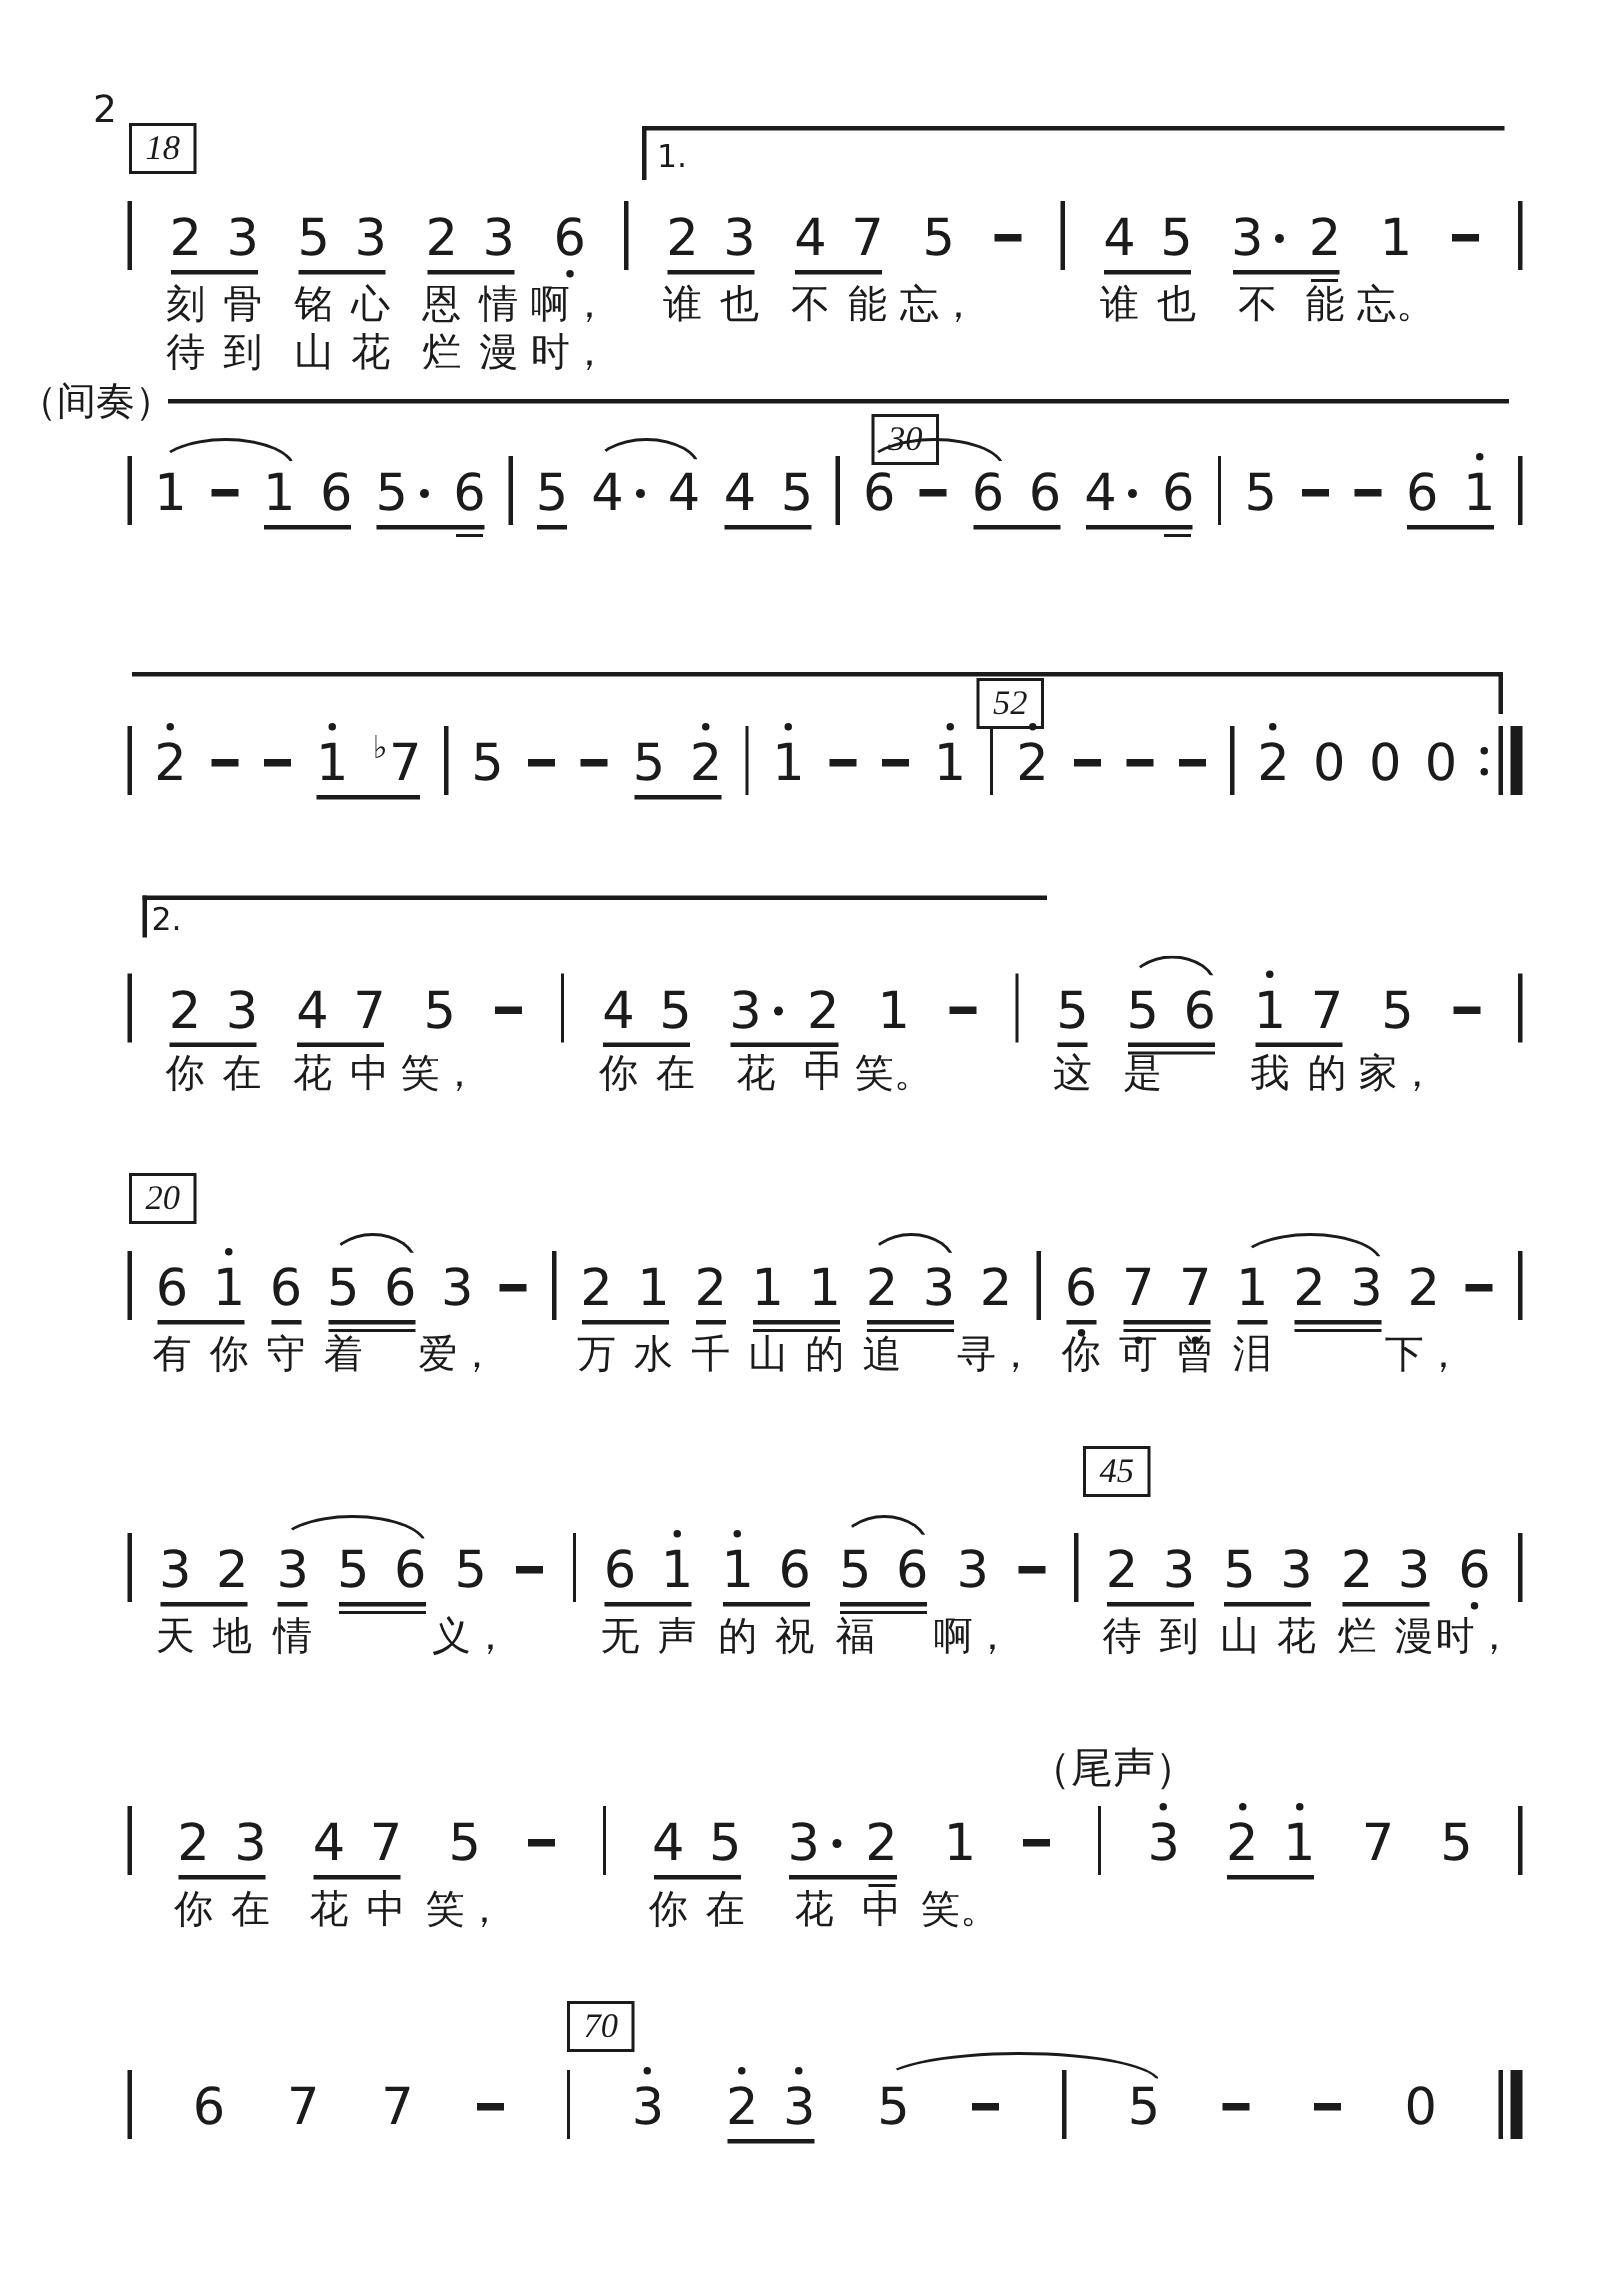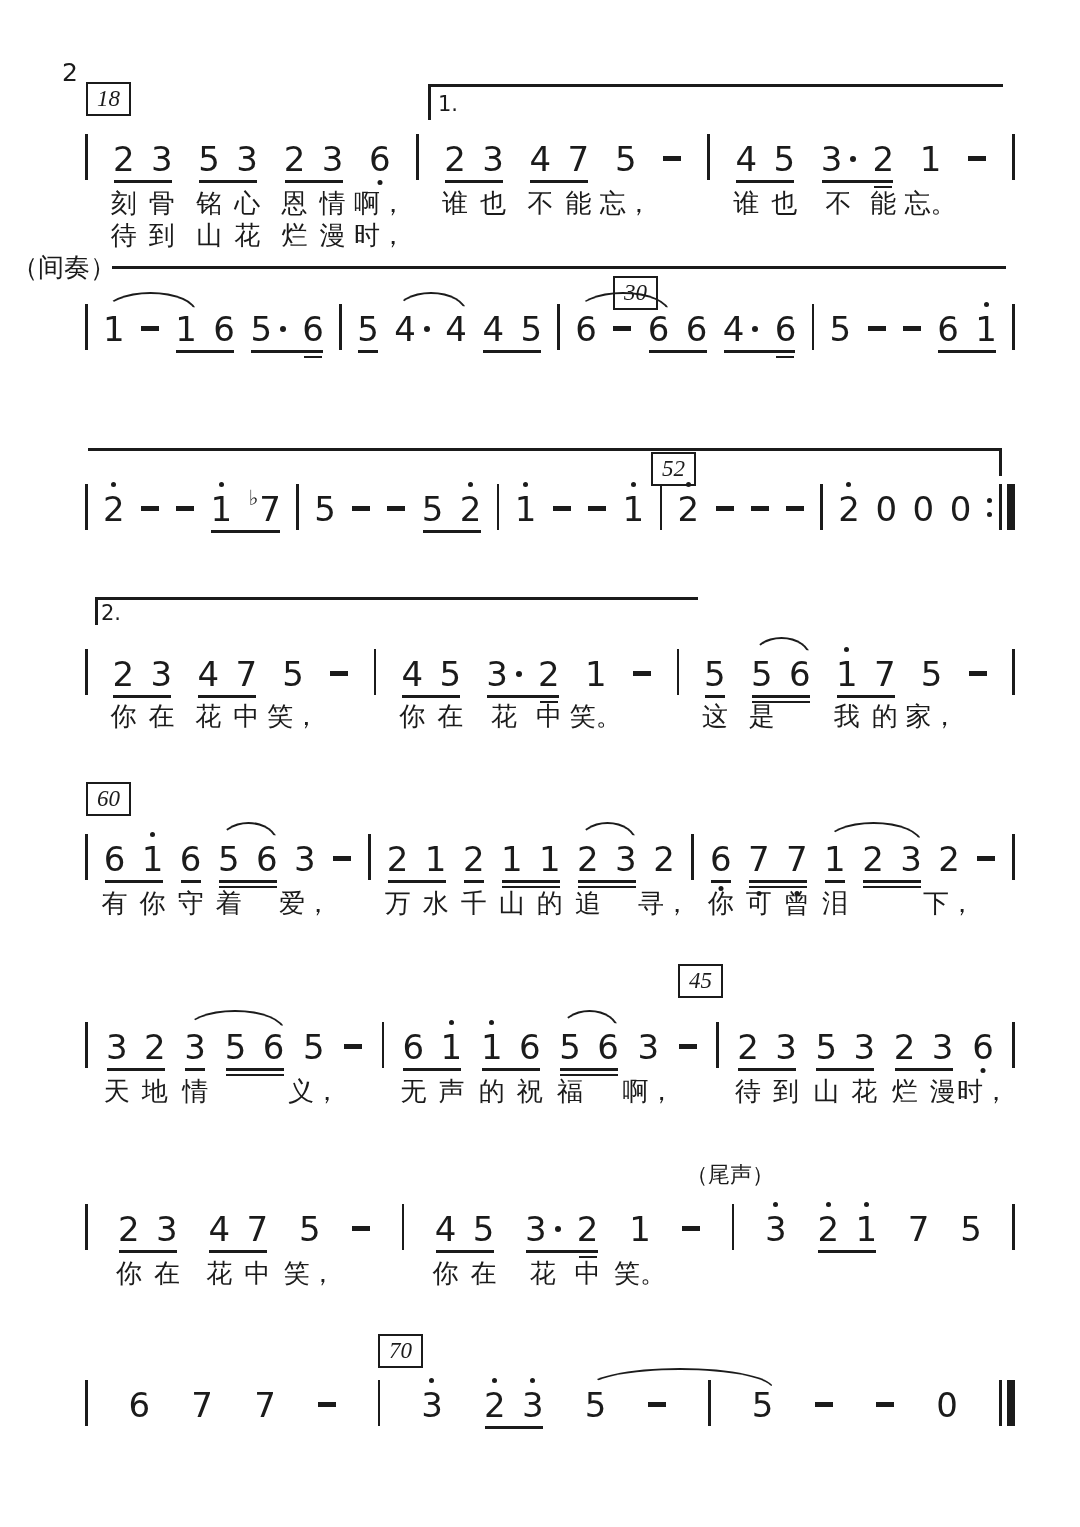--- a/index.html
+++ b/index.html
@@ -201,21 +201,21 @@
             <span>1</span>
           </div>
           <div class="ly" style="top: 60px;">忘。</div>
         </div>
         <div class="dashcell">
           <div class="dashbar"></div>
         </div>
         <div class="bar"></div>
       </div>
       <div class="hline" style="left: 112px; top: 266px; width: 894px;"></div>
-      <div class="mbox" style="left: 581px; top: 276px; margin-left: 32px;">30</div>
+      <div class="mbox" style="left: 581px; top: 276px;">30</div>
       <div class="slabel" style="left: 12px; top: 250px; font-size: 26px;">（间奏）</div>
       <div class="noteline" style="top: 298px;">
         <div class="bar"></div>
         <div class="note">
           <div class="hi-slot"></div>
           <div class="drow">
             <span>1</span>
           </div>
         </div>
         <div class="dashcell">
@@ -657,21 +657,21 @@
             <span>5</span>
           </div>
           <div class="ly" style="top: 58px;">家，</div>
         </div>
         <div class="dashcell">
           <div class="dashbar"></div>
         </div>
         <div class="bar"></div>
         <div class="slur" style="left: 666.828px; width: 55px;"></div>
       </div>
-      <div class="mbox" style="left: 86px; top: 782px;">60</div>
+      <div class="mbox" style="left: 86px; top: 782px;">20</div>
       <div class="noteline" style="top: 828px;">
         <div class="bar"></div>
         <div class="group">
           <div class="note">
             <div class="hi-slot"></div>
             <div class="drow">
               <span>6</span>
             </div>
             <div class="ly" style="top: 60px;">有</div>
           </div>
@@ -851,21 +851,21 @@
           <div class="ly" style="top: 60px;">下，</div>
         </div>
         <div class="dashcell">
           <div class="dashbar"></div>
         </div>
         <div class="bar"></div>
         <div class="slur" style="left: 133.781px; width: 55px;"></div>
         <div class="slur" style="left: 492.938px; width: 55px;"></div>
         <div class="slur" style="left: 739.906px; width: 93.0938px;"></div>
       </div>
-      <div class="mbox" style="left: 678px; top: 964px; font-style: italic;">45</div>
+      <div class="mbox" style="left: 722px; top: 964px; font-style: italic;">45</div>
       <div class="noteline" style="top: 1016px;">
         <div class="bar"></div>
         <div class="group">
           <div class="note">
             <div class="hi-slot"></div>
             <div class="drow">
               <span>3</span>
             </div>
             <div class="ly" style="top: 60px;">天</div>
           </div>
@@ -1035,21 +1035,21 @@
           <div class="drow">
             <span>6</span>
           </div>
           <div class="lodot" style="top: 52px;"></div>
           <div class="ly" style="top: 60px;">时，</div>
         </div>
         <div class="bar"></div>
         <div class="slur" style="left: 100.188px; width: 95.3438px;"></div>
         <div class="slur" style="left: 475.094px; width: 55px;"></div>
       </div>
-      <div class="slabel" style="left: 686px; top: 1160px; font-size: 22px;">（尾声）</div>
+      <div class="slabel" style="left: 686px; top: 1160px; font-size: 28px;">（尾声）</div>
       <div class="noteline" style="top: 1198px;">
         <div class="bar"></div>
         <div class="group">
           <div class="note">
             <div class="hi-slot"></div>
             <div class="drow">
               <span>2</span>
             </div>
             <div class="ly" style="top: 60px;">你</div>
           </div>

